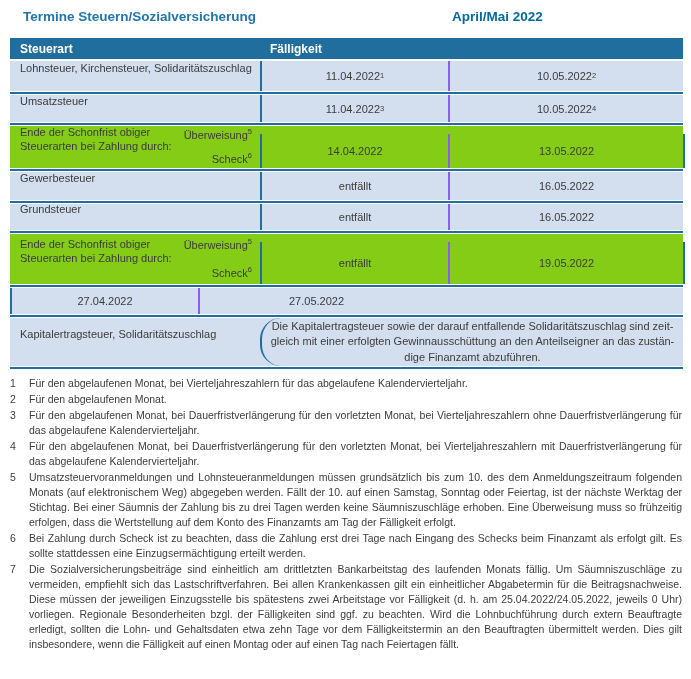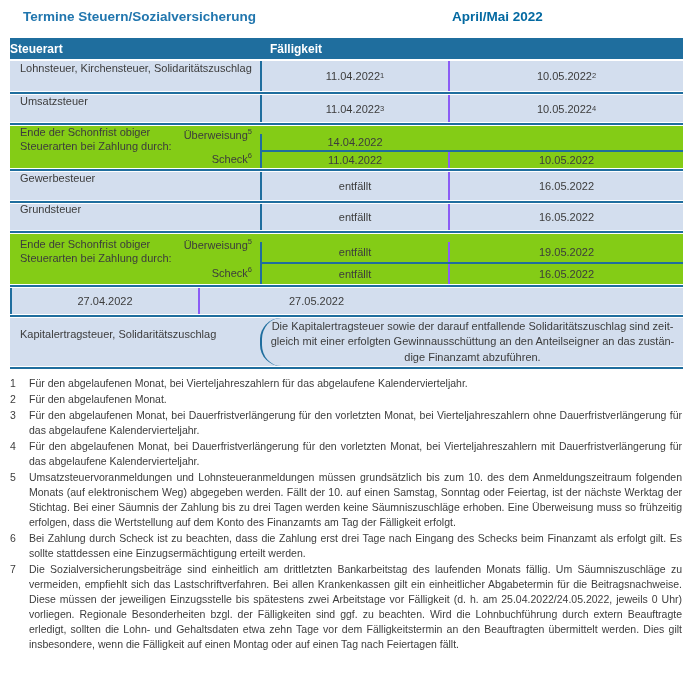--- a/index.html
+++ b/index.html
@@ -21,21 +21,21 @@
     font-size:13.5px; font-weight:bold; color:#0369a1;
   }
 
   .tbl { margin-left:10px; width:673px; }
 
   .thead {
     display:flex; align-items:center;
     height:21px; background:#1f6e9e; color:#ffffff;
     font-size:12px; font-weight:bold;
   }
-  .thead .h1 { width:250px; }
+  .thead .h1 { width:250px; padding-left:10px; }
   .thead .h2 { width:423px; padding-left:10px; }
 
   .gap { height:2px; background:#ffffff; }
   .rule { height:2px; background:#1f6e9e; margin:1px 0; }
 
   .row { display:flex; background:#d3deee; font-size:11px; }
   .row.white { background:#84cc16; }
 
   .c1 {
     width:250px; padding:0 8px 16px 10px;
@@ -57,21 +57,21 @@
   .h27 { height:27px; }
   .h28 { height:28px; }
   .h26 { height:26px; }
   .h48 { height:48px; }
 
   
   .split { align-items:stretch; }
   .split .c1 { position:relative; align-items:center; }
   .split-label { width:152px; line-height:14px; }
   .sub-label { position:absolute; right:8px; }
-  .split-right { width:423px; display:flex; flex-direction:column;margin-top:8px; }
+  .split-right { width:423px; display:flex; flex-direction:row;margin-top:8px; }
   .subrow { display:flex; flex:1; }
   .subrow .c2 { width:188px; }
   .subrow .c3 { width:235px; }
   .subrule { height:2px; background:#1f6e9e; margin-left:0; }
   .split1 .sub1 { top:3px; }
   .split1 .sub2 { bottom:3px; }
   .split2 .sub1 { top:5px; }
   .split2 .sub2 { bottom:5px; }
 
   
@@ -136,20 +136,21 @@
 
   <div class="row white split split1" style="height:42px;">
     <div class="c1">
       <div class="split-label">Ende der Schonfrist obiger Steuerarten bei Zahlung durch:</div>
       <div class="sub-label sub1"><span>Überweisung</span><sup>5</sup></div>
       <div class="sub-label sub2"><span>Scheck</span><sup>6</sup></div>
     </div>
     <div class="split-right">
       <div class="subrow">
         <div class="c2">14.04.2022</div>
+        <div class="c3">13.05.2022</div>
       </div>
       <div class="subrule"></div>
       <div class="subrow">
         <div class="c2">11.04.2022</div>
         <div class="c3">10.05.2022</div>
       </div>
     </div>
   </div>
 
   <div class="rule"></div>

